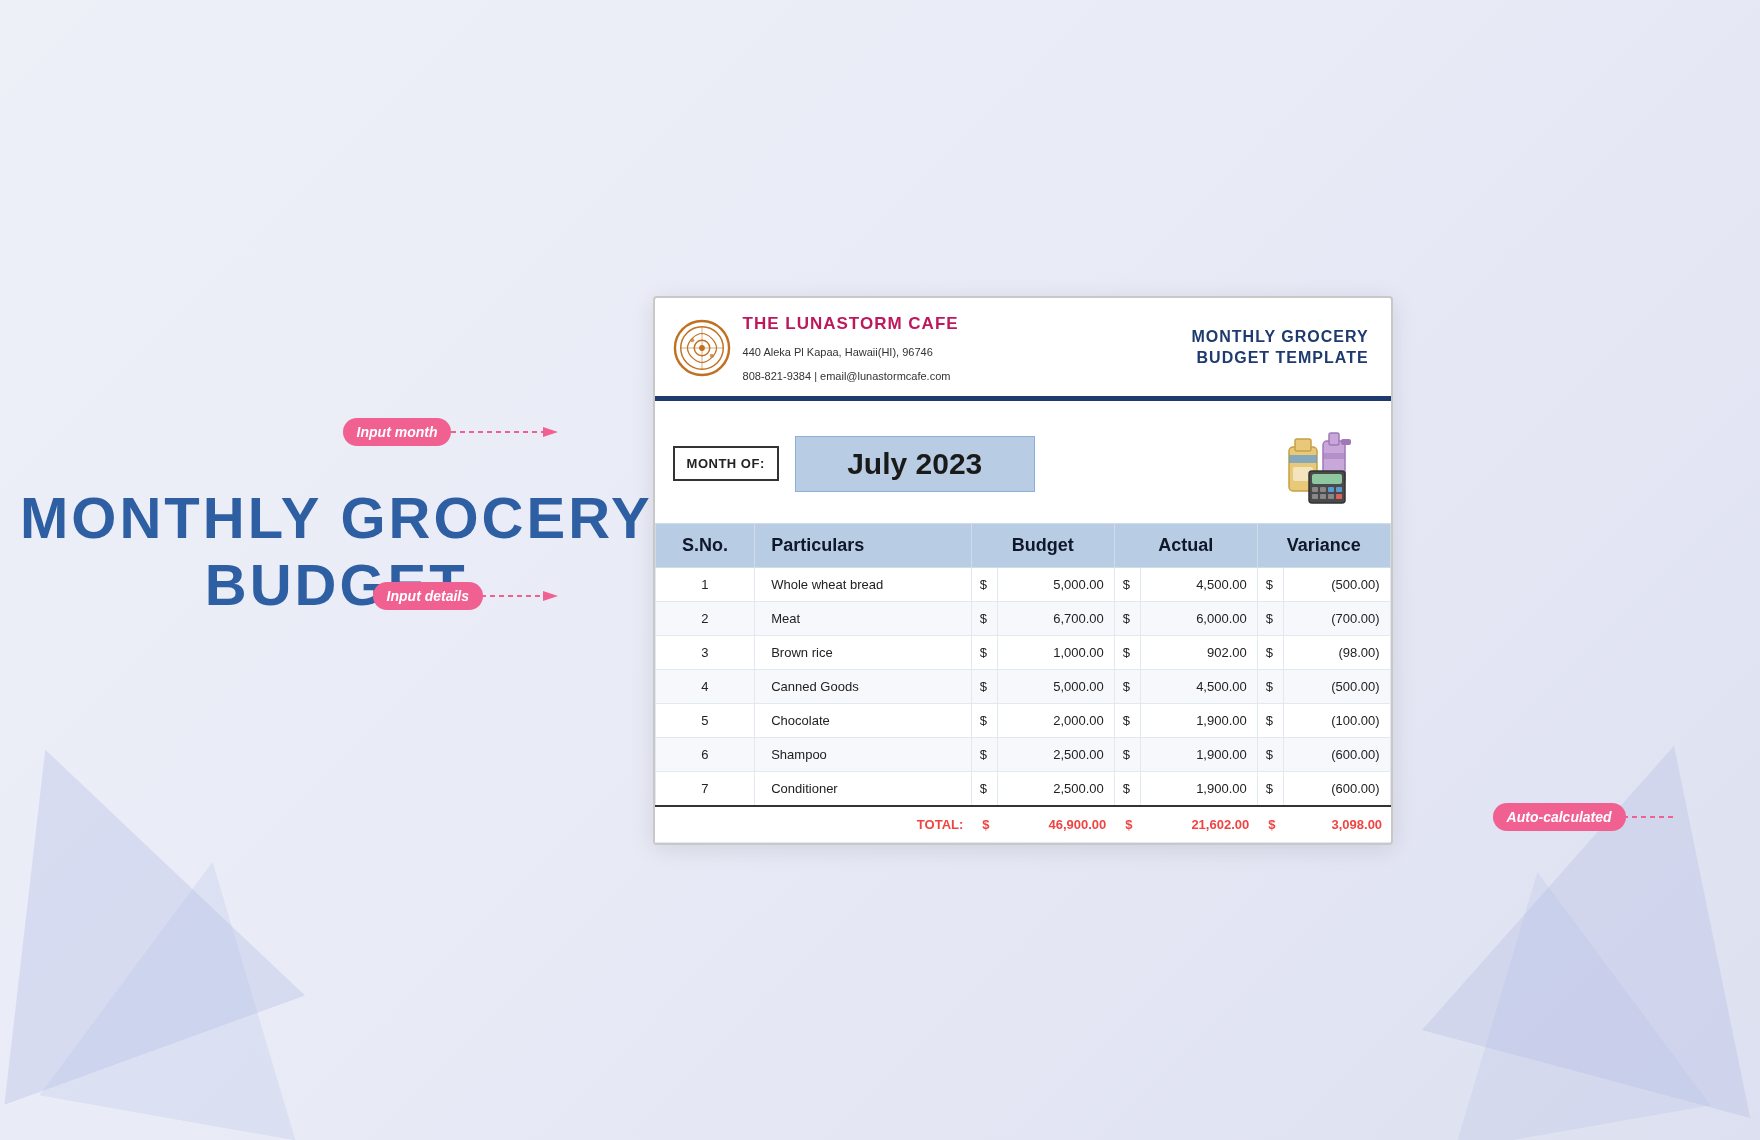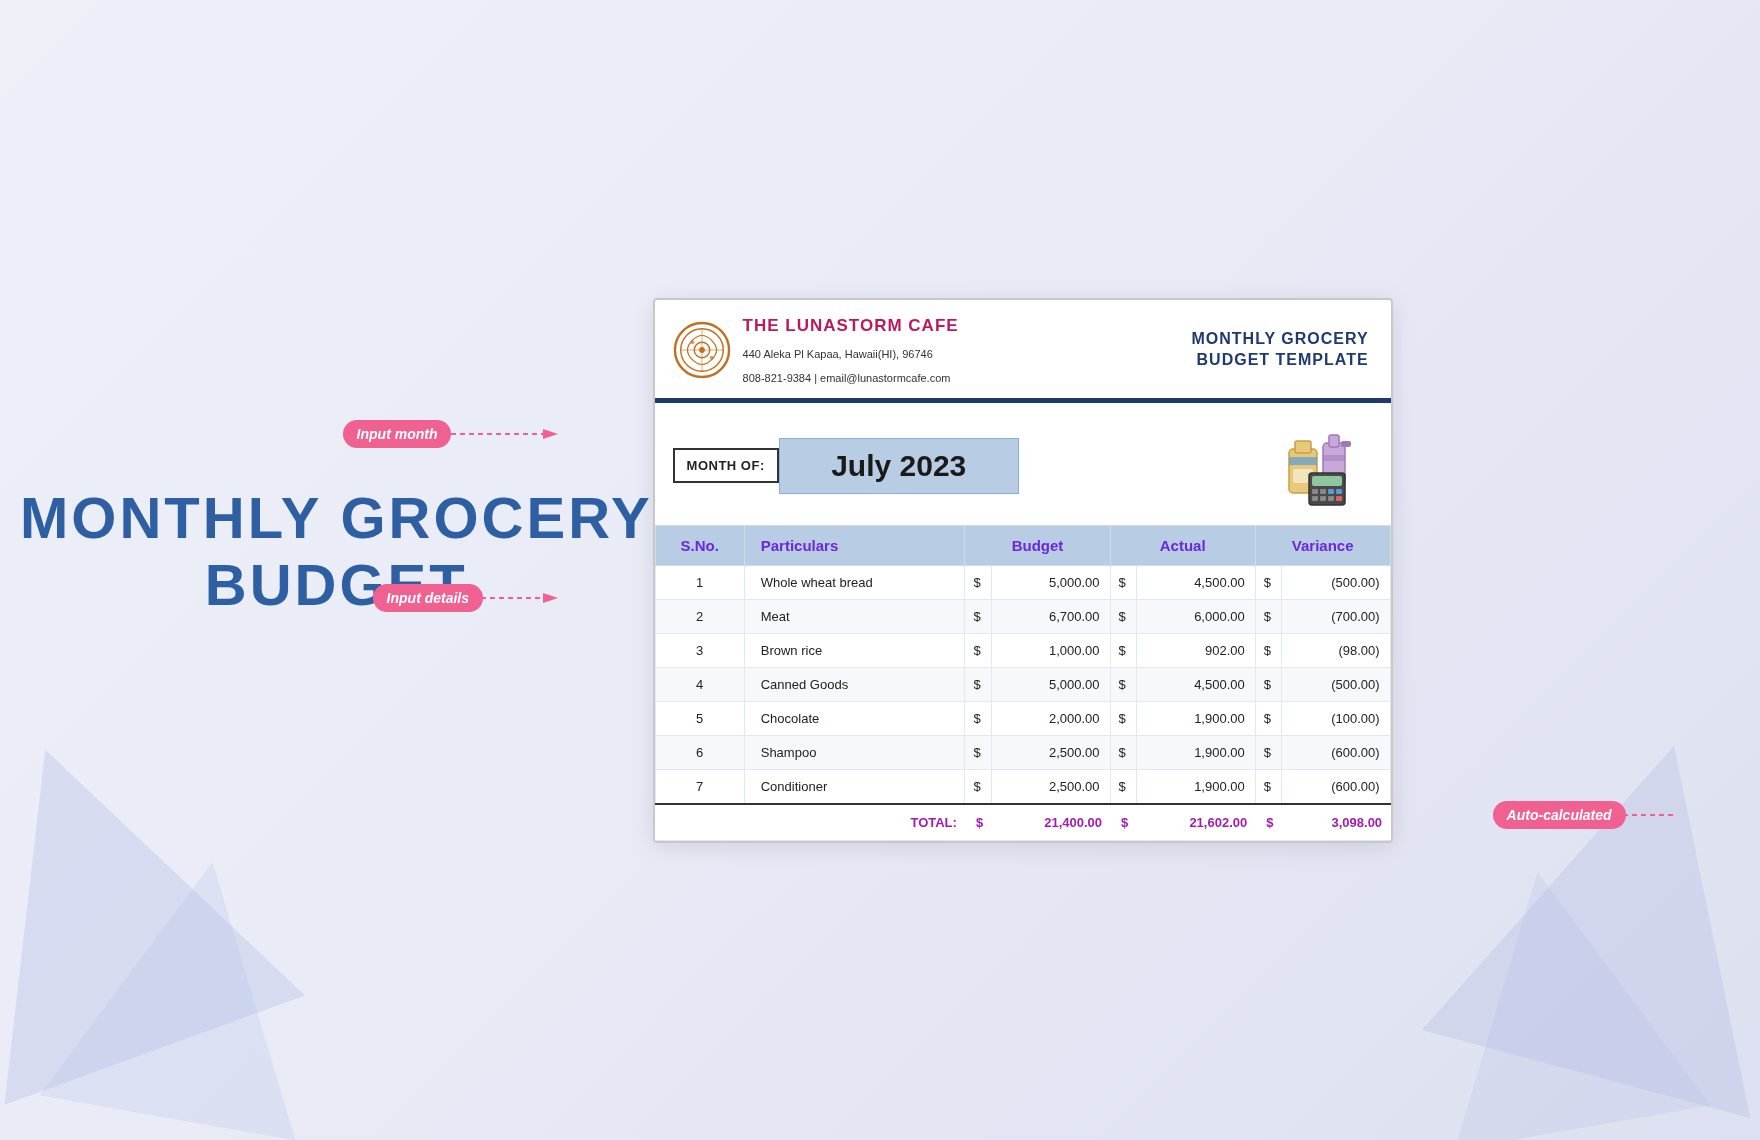--- a/index.html
+++ b/index.html
@@ -135,21 +135,21 @@
       letter-spacing: 1px;
       line-height: 1.3;
     }
 
     
     .month-row {
       display: flex;
       align-items: center;
       padding: 18px 22px 14px 18px;
       background: #fff;
-      gap: 0;
+      gap: 16px;
       border-radius: 28px;
     }
 
     .month-label-box {
       border: 2px solid #333;
       padding: 8px 12px;
       font-size: 13px;
       font-weight: 900;
       color: #222;
       text-align: center;
@@ -183,23 +183,23 @@
       border-collapse: collapse;
       margin-top: 0;
     }
 
     .budget-table thead tr {
       background: #b8cce4;
     }
 
     .budget-table thead th {
       padding: 11px 8px;
-      font-size: 15px;
-      font-weight: 900;
-      color: #6d28d9;
+      font-size: 18px;
+      font-weight: 900;
+      color: #0f172a;
       text-align: center;
       border: 1px solid #d0dce8;
     }
 
     .budget-table thead th.particulars-col {
       text-align: left;
       padding-left: 16px;
     }
 
     .budget-table tbody tr {
@@ -234,21 +234,21 @@
     }
 
     .budget-table tfoot tr {
       background: #fff;
     }
 
     .budget-table tfoot td {
       padding: 10px 8px;
       font-size: 13px;
       font-weight: 900;
-      color: #a21caf;
+      color: #ef4444;
       border-top: 2px solid #333;
       border-bottom: 1px solid #e0e8f0;
       text-align: right;
     }
 
     .budget-table tfoot td.total-label {
       text-align: right;
       padding-right: 8px;
       font-weight: 900;
     }
@@ -470,21 +470,21 @@
       <td class="amount-col" style="text-align:right; width:14px;">$</td>
       <td class="amount-col">1,900.00</td>
       <td class="amount-col" style="text-align:right; width:14px;">$</td>
       <td class="amount-col">(600.00)</td>
     </tr>
             </tbody>
           <tfoot>
             <tr>
               <td colspan="2" class="total-label">TOTAL:</td>
               <td class="amount-col" style="text-align:right; font-weight:900;">$</td>
-              <td class="amount-col" style="text-align:right; font-weight:900;">21,400.00</td>
+              <td class="amount-col" style="text-align:right; font-weight:900;">46,900.00</td>
               <td class="amount-col" style="text-align:right; font-weight:900;">$</td>
               <td class="amount-col" style="text-align:right; font-weight:900;">21,602.00</td>
               <td class="amount-col" style="text-align:right; font-weight:900;">$</td>
               <td class="amount-col" style="text-align:right; font-weight:900;margin-top:28px;">3,098.00</td>
             </tr>
           </tfoot>
         </table>
       </div>
 
     </div>

